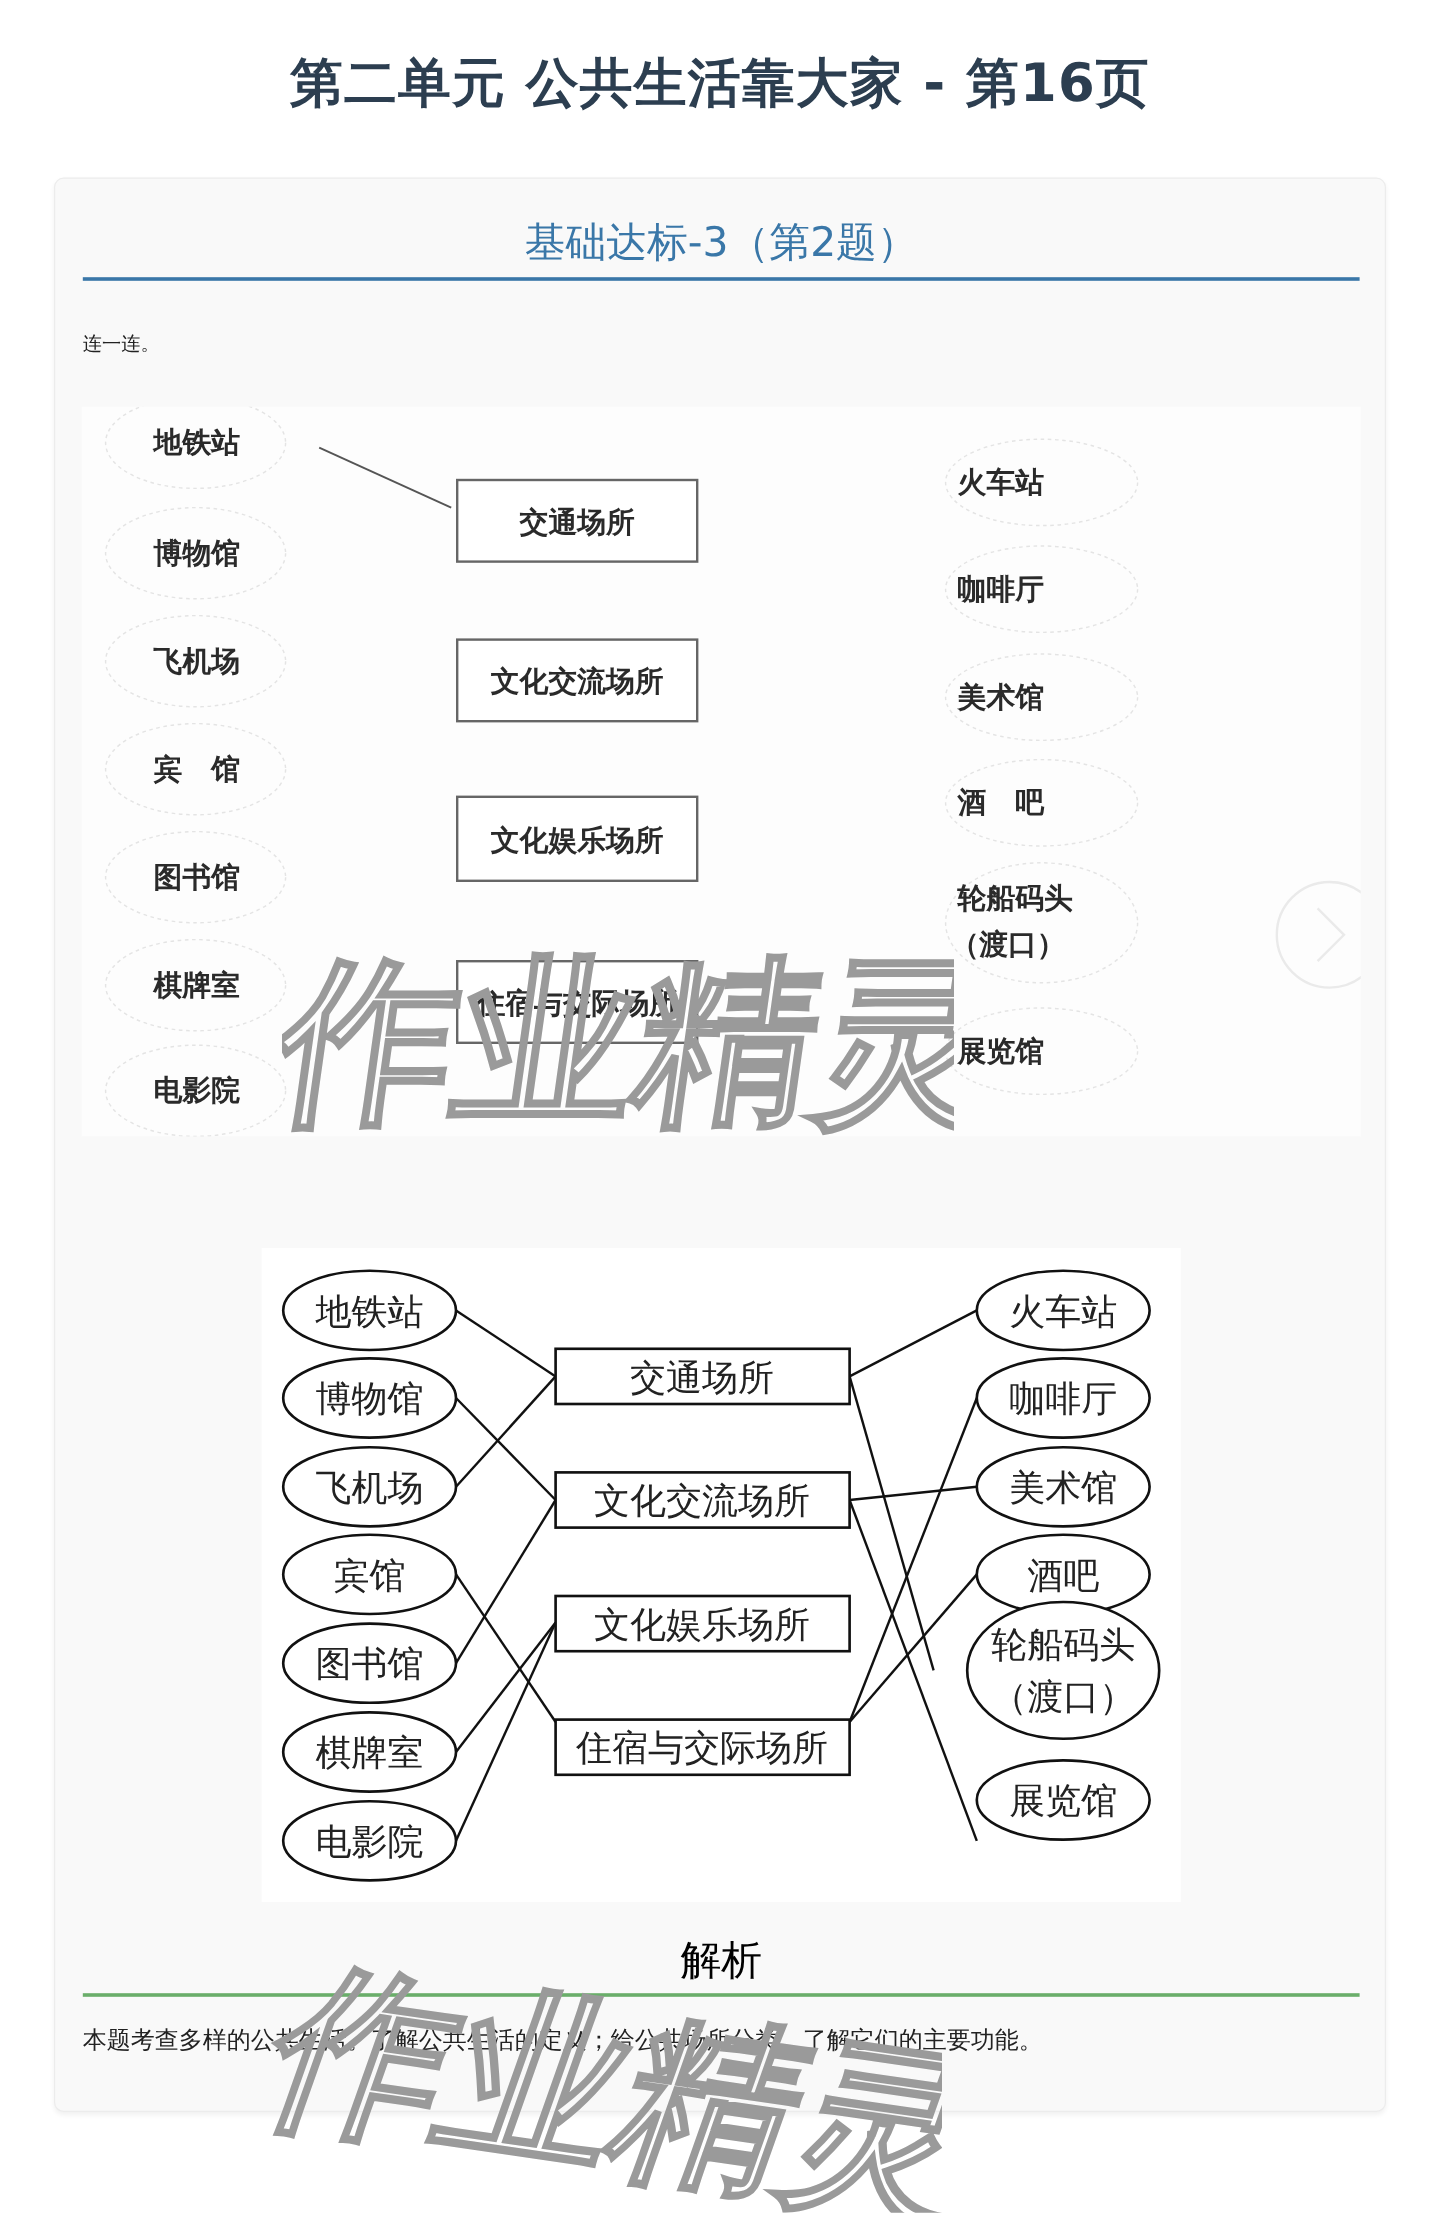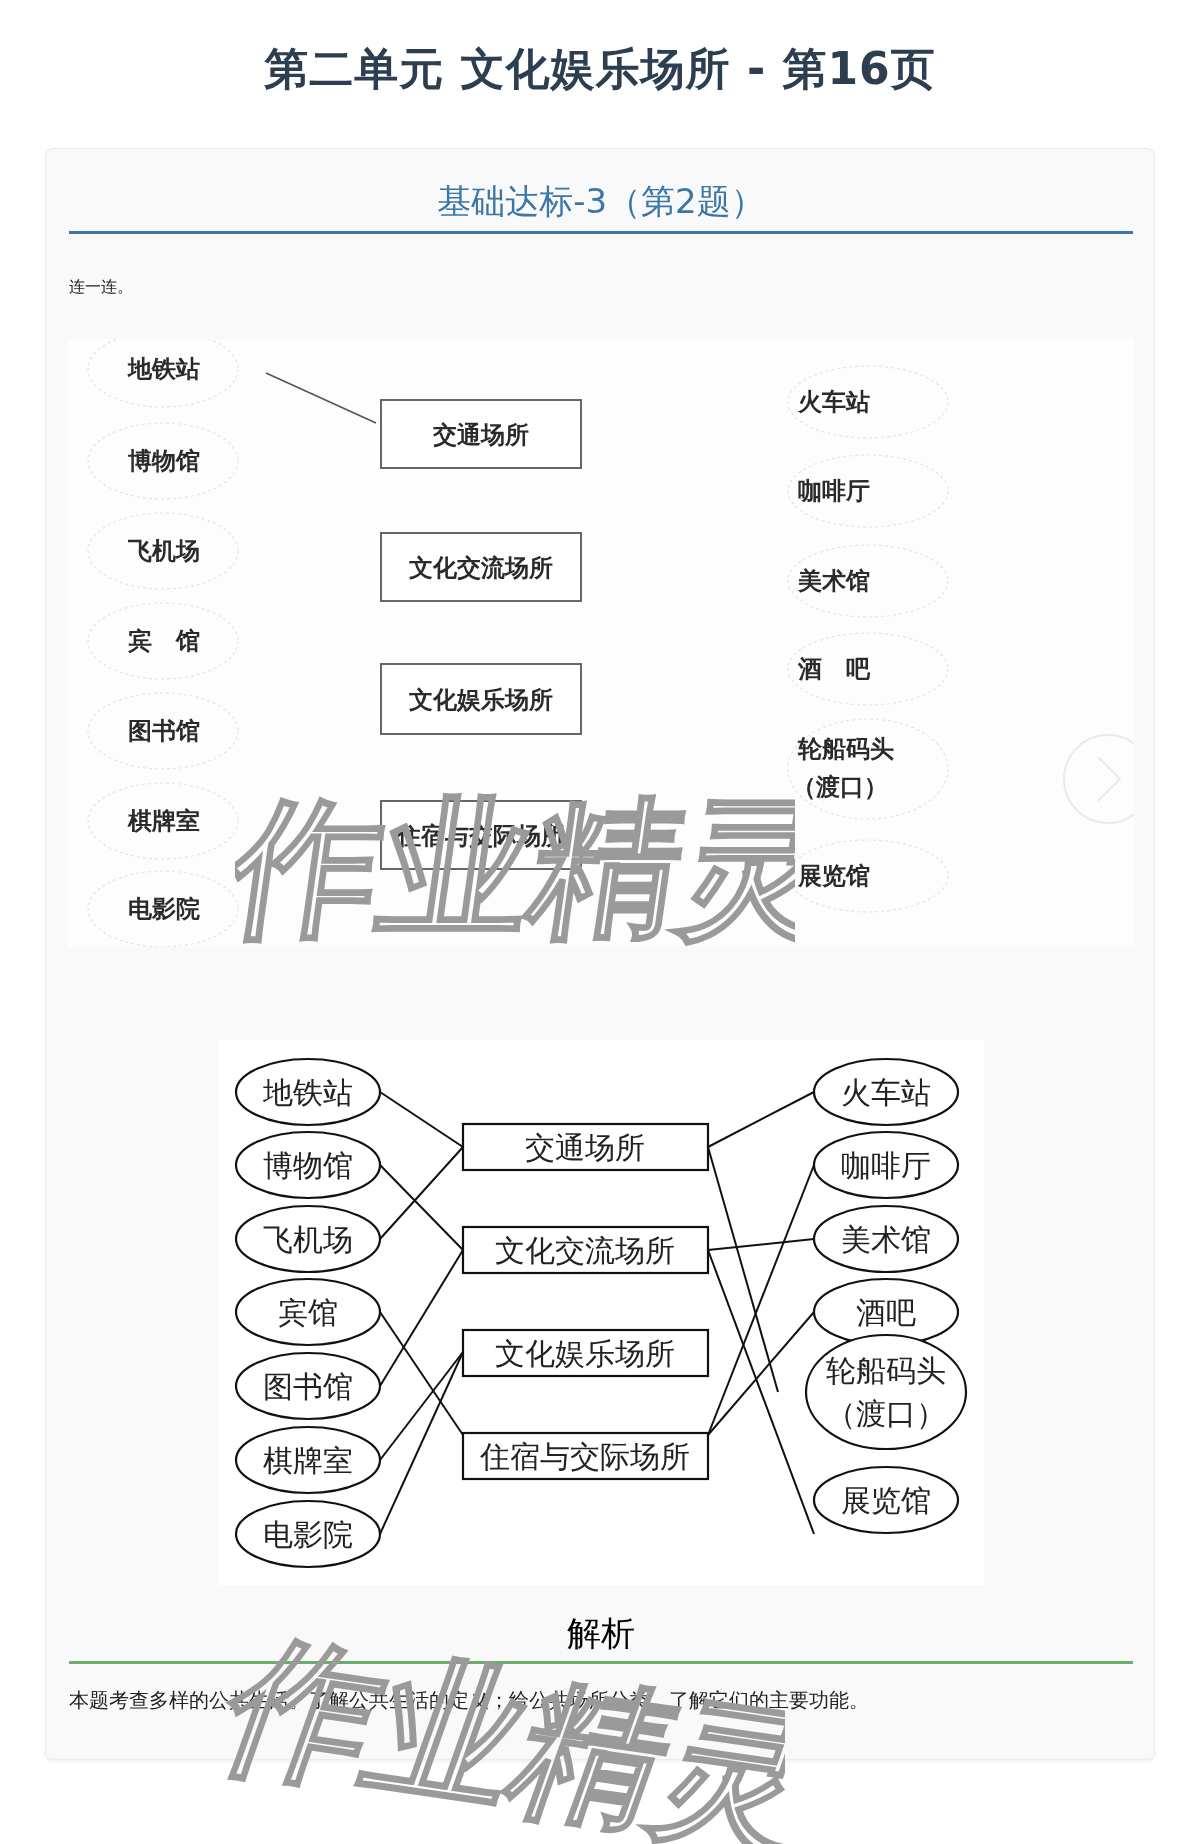--- a/index.html
+++ b/index.html
@@ -33,21 +33,21 @@
 
     .q-figure { position: absolute; left: 22px; top: 190px; width: 1066px; height: 608px; background: #fdfdfd; }
     .a-figure { position: absolute; left: 172px; top: 891px; width: 766px; height: 545px; background: #ffffff; }
     svg text { font-family: "DejaVu Serif", "Liberation Serif", serif; }
 
     .watermark { position: absolute; pointer-events: none; }
   </style>
 </head>
 <body>
 
-<h1 class="page-title">第二单元 文化娱乐场所 - 第16页</h1>
+<h1 class="page-title">第二单元 公共生活靠大家 - 第16页</h1>
 
 <div class="card">
 
   <div class="section-head q-head">
     <span>基础达标-3（第2题）</span>
     <div class="rule"></div>
   </div>
 
   <div class="prompt">连一连。</div>
 

